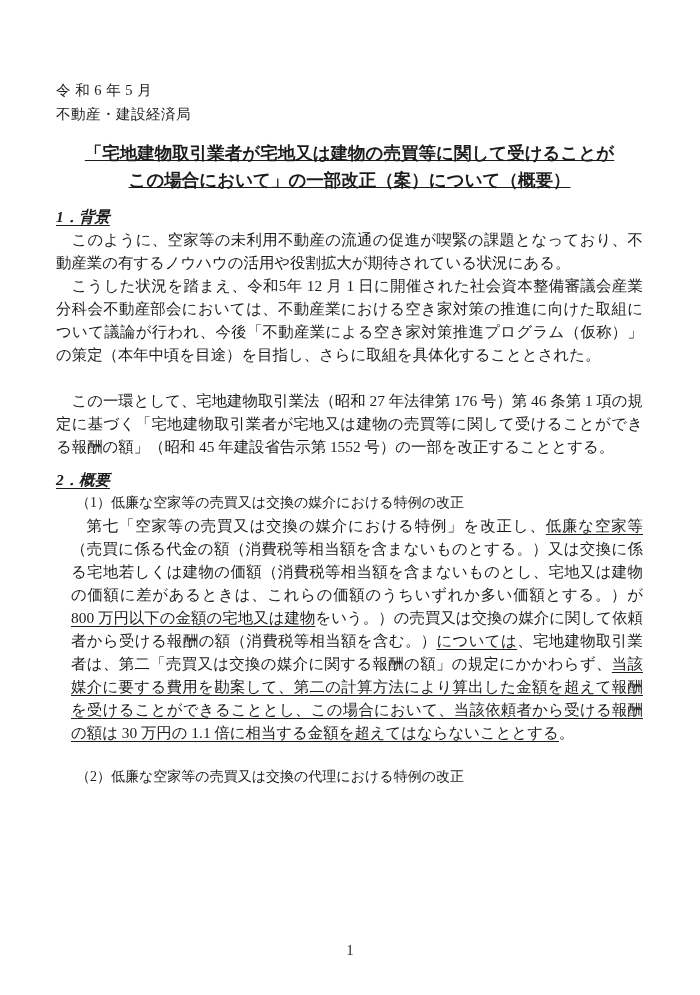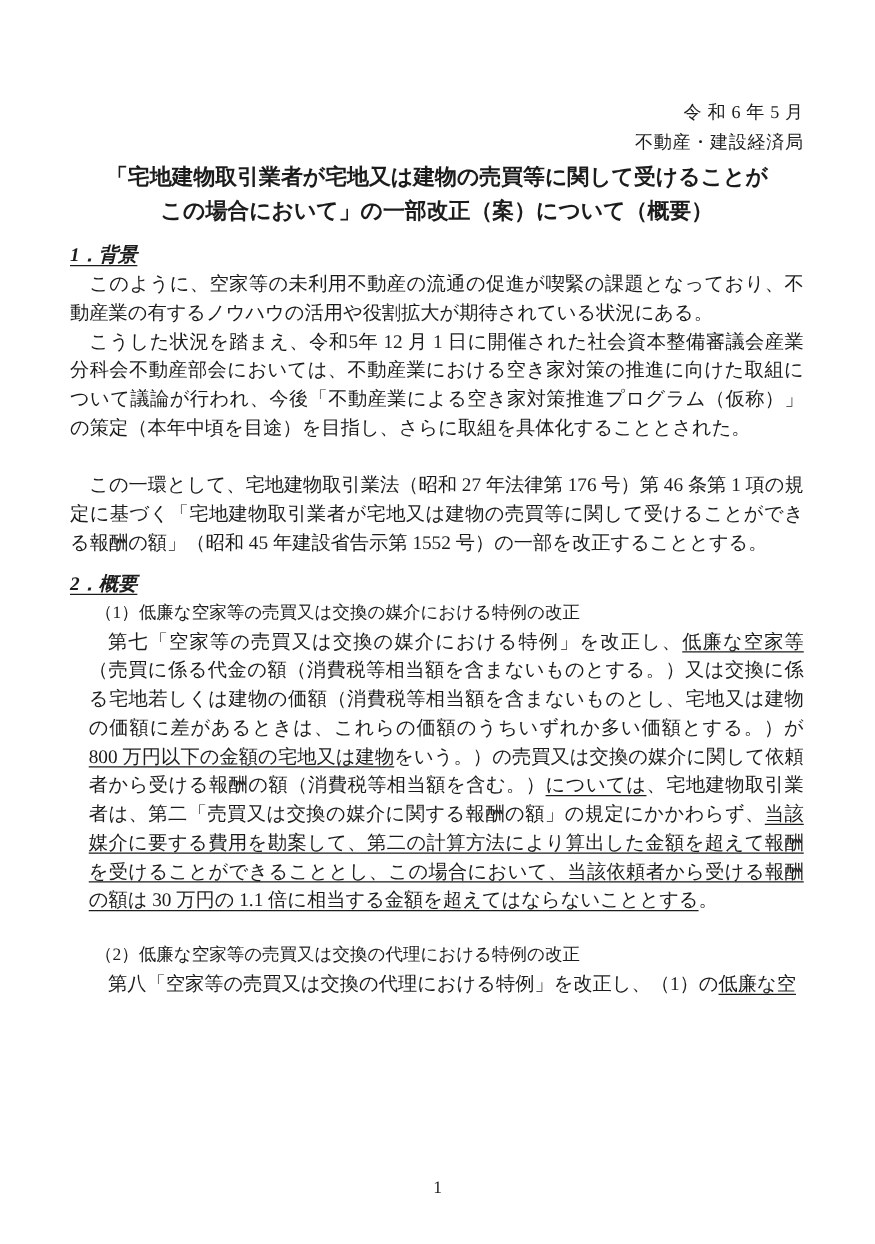--- a/index.html
+++ b/index.html
@@ -11,31 +11,32 @@
     -webkit-font-smoothing:antialiased;
   }
   .page {
     position:relative;
     width:700px; height:995px;
     background:#ffffff;
     padding:78px 57px 0 56px;
     overflow:hidden;
   }
   .hdr {
-    text-align:right;
+    text-align:left;
     font-size:14.5px;
     line-height:24px;
     letter-spacing:0.5px;
   }
   .doc-title {
-    margin-top:2px;
+    margin-top:14px;
     text-align:center;
     font-weight:700;
     font-size:17.5px;
     line-height:27px;
+    text-decoration:underline;
   }
   .doc-title span { display:block; }
   .sec-heading {
     margin-top:11px;
     font-size:15.4px;
     line-height:23px;
     font-weight:700;
     font-style:italic;
   }
   .sec-heading .ul {
@@ -104,19 +105,18 @@
       <span class="ul">2．概要</span>
     </h2>
 
     <div>
       <div class="item-label">（1）低廉な空家等の売買又は交換の媒介における特例の改正</div>
       <p class="item-body"><span>第七「空家等の売買又は交換の媒介における特例」を改正し、</span><span class="u">低廉な空家等</span><span>（売買に係る代金の額（消費税等相当額を含まないものとする。）又は交換に係る宅地若しくは建物の価額（消費税等相当額を含まないものとし、宅地又は建物の価額に差があるときは、これらの価額のうちいずれか多い価額とする。）が </span><span class="u">800 万円以下の金額の宅地又は建物</span><span>をいう。）の売買又は交換の媒介に関して依頼者から受ける報酬の額（消費税等相当額を含む。）</span><span class="u">については</span><span>、宅地建物取引業者は、第二「売買又は交換の媒介に関する報酬の額」の規定にかかわらず、</span><span class="u">当該媒介に要する費用を勘案して、第二の計算方法により算出した金額を超えて報酬を受けることができることとし、この場合において、当該依頼者から受ける報酬の額は 30 万円の 1.1 倍に相当する金額を超えてはならないこととする</span><span>。</span></p>
     </div>
 
     <div class="item2">
       <div class="item-label">（2）低廉な空家等の売買又は交換の代理における特例の改正</div>
-      <p class="item-body"><span>第八「空家等の売買又は交換の代理における特例」を改正し、（1）の</span><span class="u">低廉な空</span></p>
     </div>
   </div>
 
   <div class="page-number">1</div>
 
 </div>
 
 </body></html>

